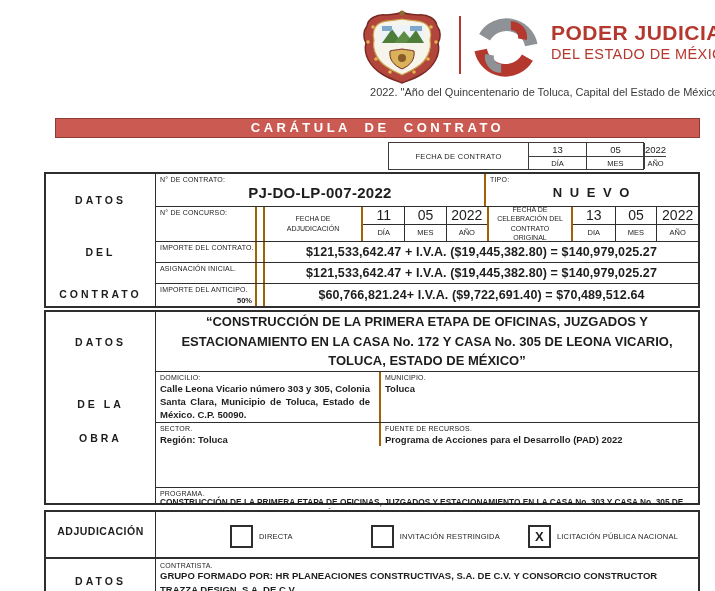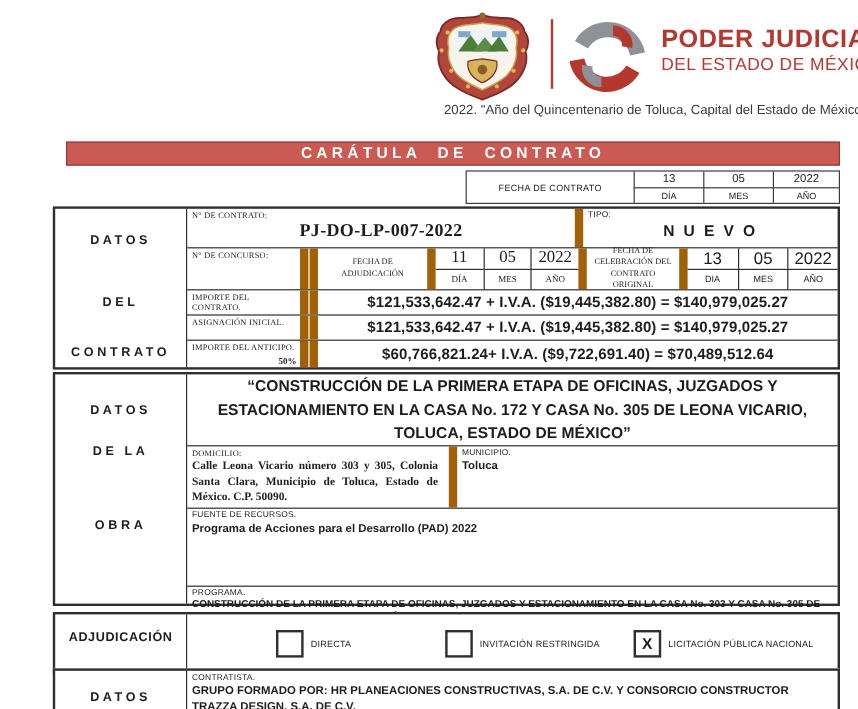--- a/index.html
+++ b/index.html
@@ -15,35 +15,35 @@
   .logo-text { position:absolute; left:551px; top:21px; white-space:nowrap; }
   .logo-line1 { font-size:21px; font-weight:bold; color:#b5382f; letter-spacing:0.5px; }
   .logo-line2 { font-size:14.5px; color:#b5382f; letter-spacing:0.4px; margin-top:1px; }
   .tagline { position:absolute; top:86px; left:0; right:-3px; text-align:right;
     font-size:11px; color:#3a3a3a; white-space:nowrap; }
   
   .title-bar { position:absolute; left:55px; top:118px; width:645px; height:20px;
     background:#cb5a52; border:1px solid #8e3b35; color:#ffffff; font-weight:bold;
     font-size:13px; letter-spacing:3.5px; word-spacing:7px; text-align:center; line-height:18px; }
   
-  .fc-table { position:absolute; left:388px; top:142px; width:312px; border:1px solid #3c3c3c;
+  .fc-table { position:absolute; left:388px; top:142px; width:256px; border:1px solid #3c3c3c;
     display:grid; grid-template-columns:139px 58px 58px 1fr; grid-auto-rows:13px; background:#fff; }
   .fc-label { grid-row:1 / span 2; display:flex; align-items:center; justify-content:center;
     font-size:7.5px; letter-spacing:0.3px; }
   .fc-cell { border-left:1px solid #3c3c3c; display:flex; align-items:center; justify-content:center; font-size:9.5px; }
   .fc-cell.sub { border-top:1px solid #3c3c3c; font-size:7.5px; }
   
   .box { position:absolute; left:44px; width:656px; border:2px solid #2e2e2e; background:#fff; display:flex; }
   .side-label { position:relative; flex:0 0 110px; border-right:1px solid #2e2e2e; }
   .side-label span { position:absolute; left:0; right:0; text-align:center;
     font-weight:bold; font-size:10.5px; letter-spacing:3px; }
   .content-col { flex:1 1 auto; display:flex; flex-direction:column; min-width:0; }
   .row { display:flex; min-width:0; }
   .bt { border-top:1px solid #2e2e2e; }
-  .br { border-right:7px solid #a16207;font-family:Liberation Serif, serif; }
+  .br { border-right:2px solid #a16207; }
   .cell { position:relative; min-width:0; }
   .mini-label { font-size:7px; letter-spacing:0.2px; color:#222; padding:2px 0 0 4px; }
   
   .rowA { height:33px; }
   .cellA1 { flex:0 0 330px; }
   .cellA2 { flex:1 1 auto; }
   .big-val { text-align:center; font-weight:bold; font-size:15px; margin-top:1px; letter-spacing:0.3px; }
   .tipo-val { text-align:center; font-weight:bold; font-size:13px; letter-spacing:2px; margin-top:2px; }
   .rowB { height:35px; }
   .cell-concurso { flex:0 0 101px; }
@@ -208,40 +208,44 @@
         </div>
         <div class="cell spacer br"></div>
         <div class="money">$60,766,821.24+ I.V.A. ($9,722,691.40) = $70,489,512.64</div>
       </div>
     </div>
   </div>
 
   <div class="box" style="top:310px; height:195px;">
     <div class="side-label">
       <span style="top:24px;">DATOS</span>
-      <span style="top:58px;">DE LA</span>
+      <span style="top:86px;">DE LA</span>
       <span style="top:120px;">OBRA</span>
     </div>
     <div class="content-col">
       <div class="row row-titulo">
         <div>“CONSTRUCCIÓN DE LA PRIMERA ETAPA DE OFICINAS, JUZGADOS Y</div>
         <div>ESTACIONAMIENTO EN LA CASA No. 172 Y CASA No. 305 DE LEONA VICARIO,</div>
         <div>TOLUCA, ESTADO DE MÉXICO”</div>
       </div>
       <div class="row row-dom bt">
         <div class="cell cell-dom br">
           <div class="mini-label">DOMICILIO:</div>
           <div class="body-bold justify">Calle Leona Vicario número 303 y 305, Colonia Santa Clara, Municipio de Toluca, Estado de México. C.P. 50090.</div>
         </div>
         <div class="cell cell-mun">
           <div class="mini-label">MUNICIPIO.</div>
           <div class="body-bold">Toluca</div>
         </div>
       </div>
       <div class="row row-sector bt">
+        <div class="cell cell-dom br">
+          <div class="mini-label">SECTOR.</div>
+          <div class="body-bold">Región: Toluca</div>
+        </div>
         <div class="cell cell-mun">
           <div class="mini-label">FUENTE DE RECURSOS.</div>
           <div class="body-bold">Programa de Acciones para el Desarrollo (PAD) 2022</div>
         </div>
       </div>
       <div class="row row-prog bt" style="flex-direction:column;">
         <div class="mini-label">PROGRAMA.</div>
         <div class="prog-text">CONSTRUCCIÓN DE LA PRIMERA ETAPA DE OFICINAS, JUZGADOS Y ESTACIONAMIENTO EN LA CASA No. 303 Y CASA No. 305 DE LEONA VICARIO, TOLUCA, ESTADO DE MÉXICO.</div>
       </div>
       <div class="row row-part bt" style="flex-direction:row;">

